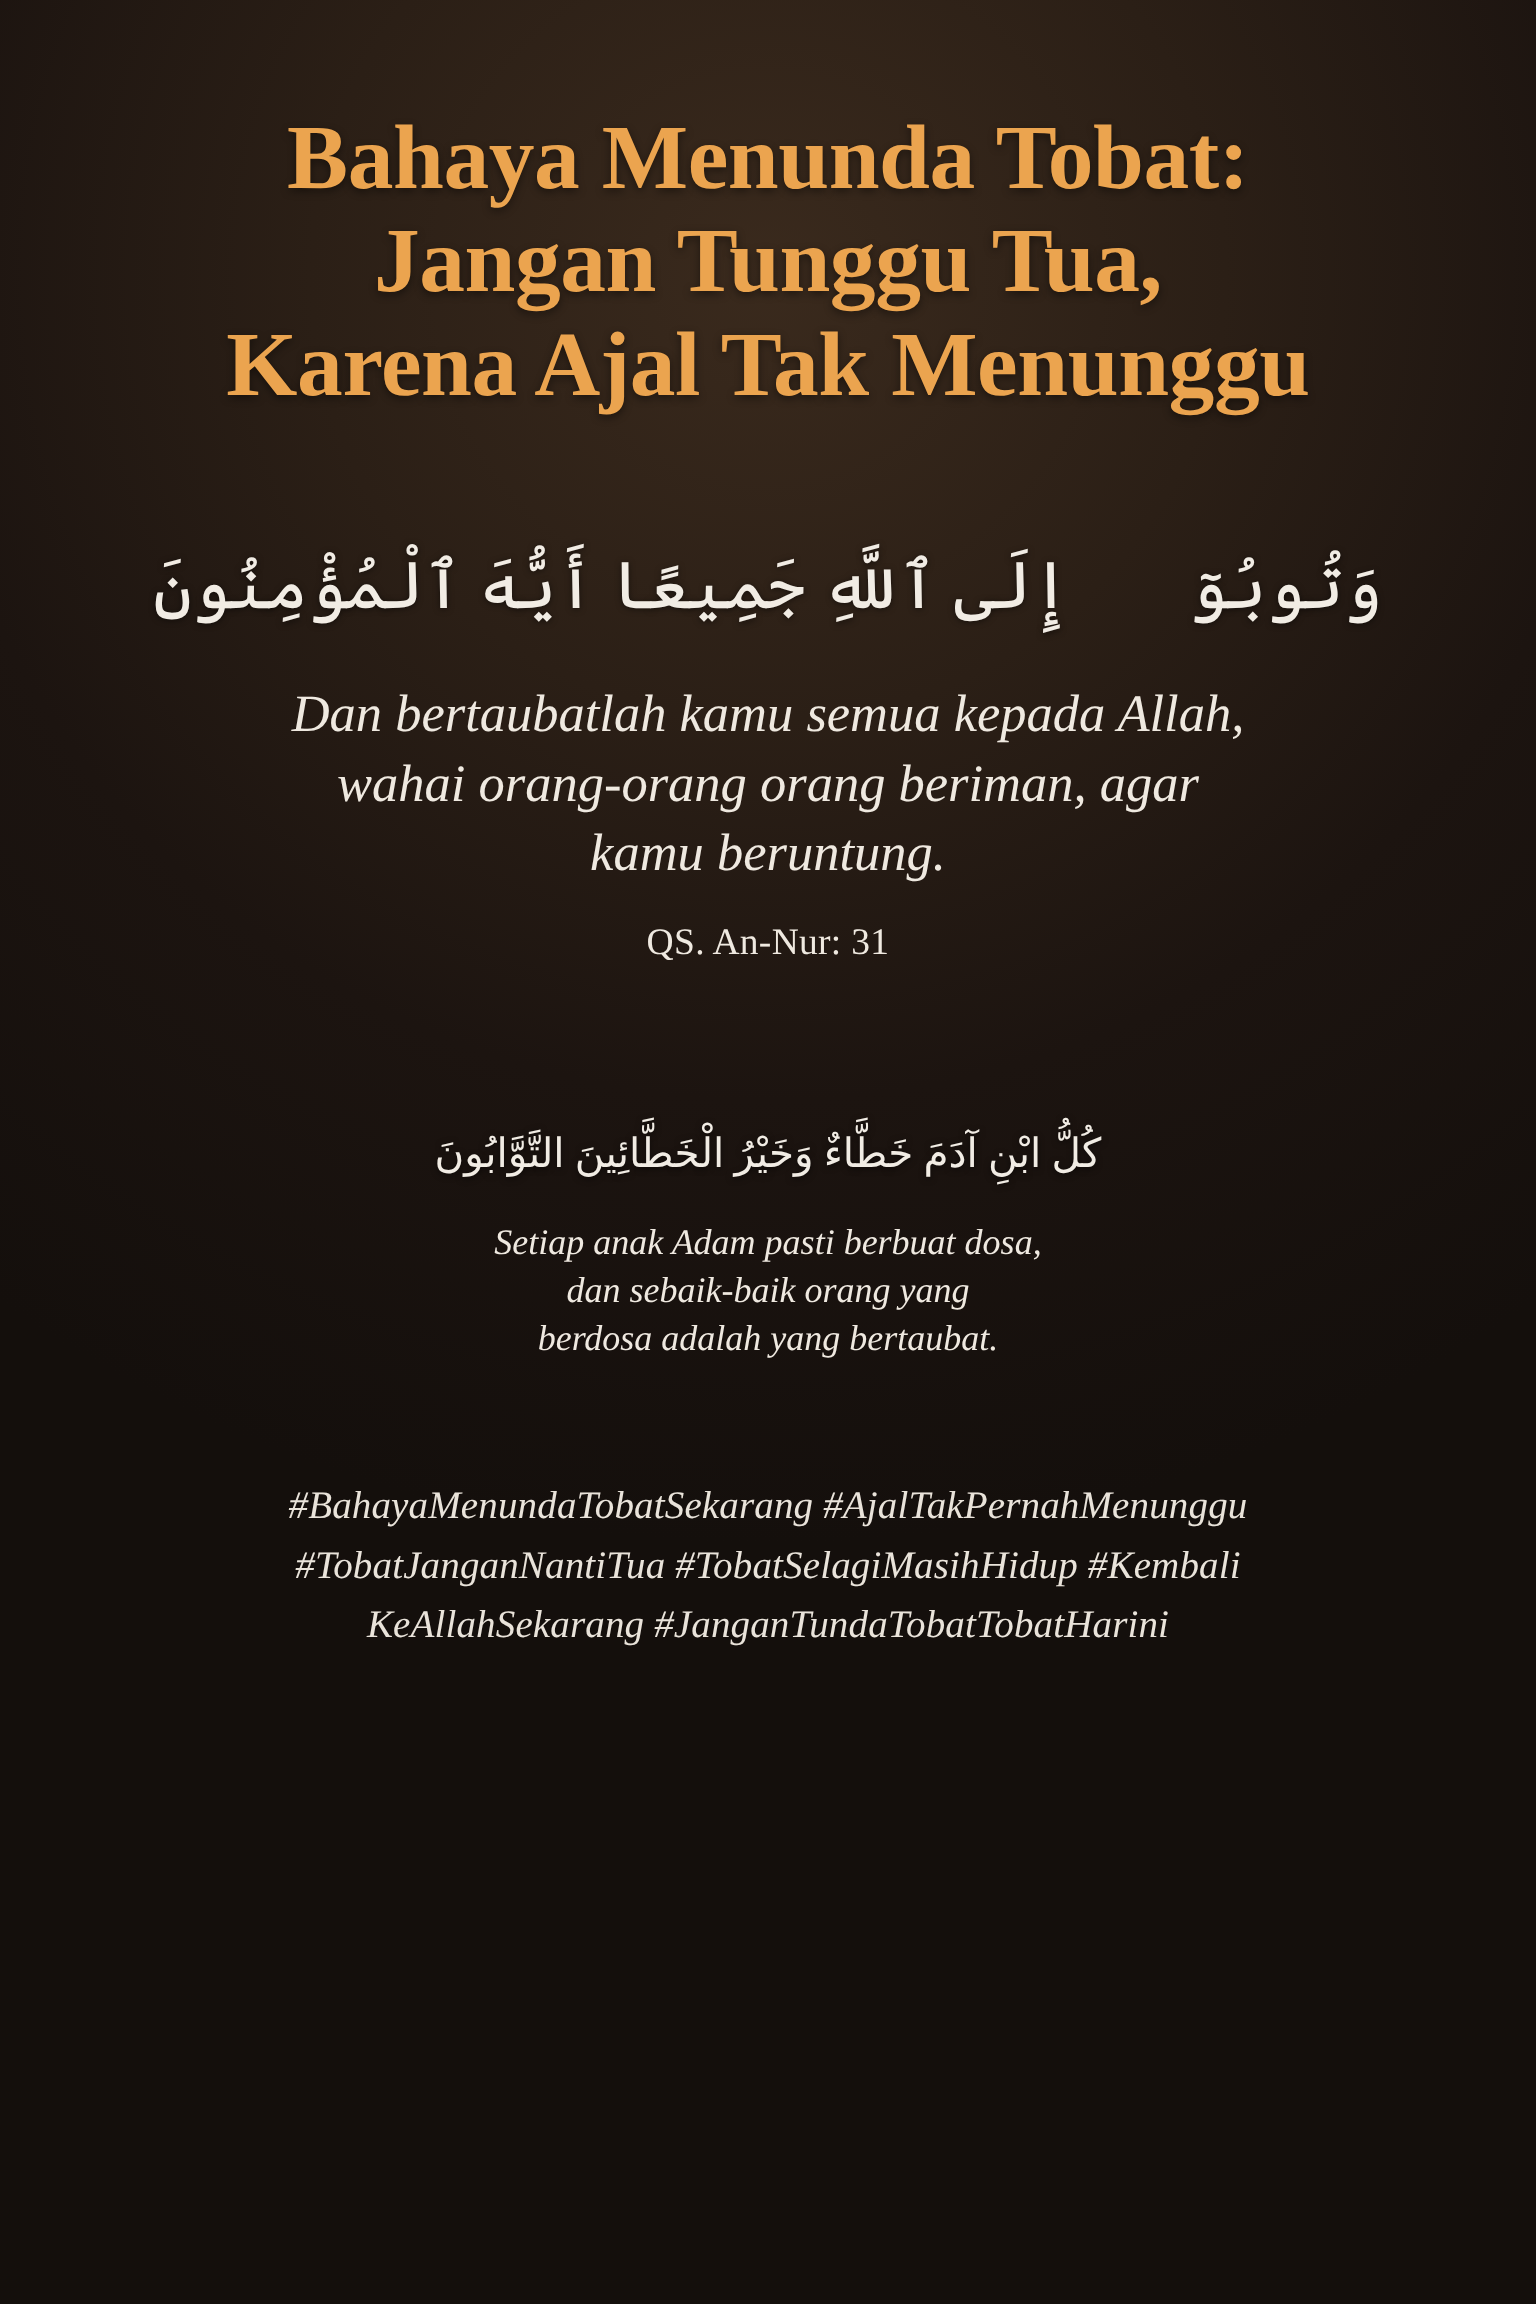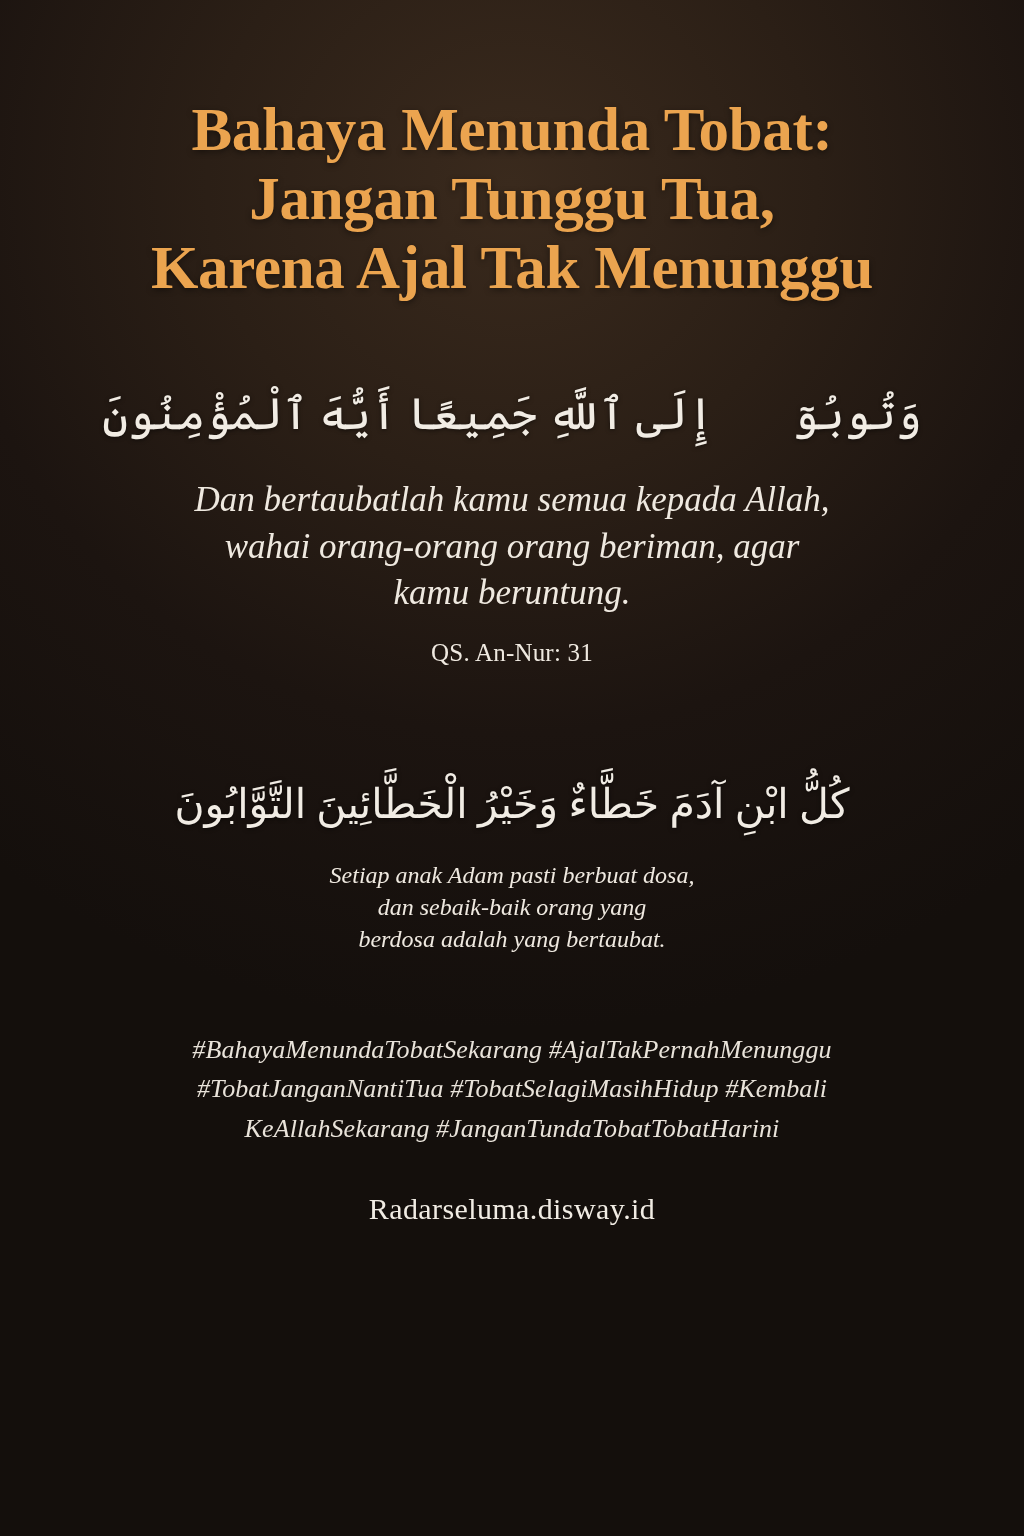--- a/index.html
+++ b/index.html
@@ -21,21 +21,21 @@
     background:
       radial-gradient(ellipse 85% 55% at 50% 12%, #3a2a1d 0%, #2b1f16 35%, #1c1410 65%, #140f0c 100%),
       #140f0c;
     display: flex;
     flex-direction: column;
     align-items: center;
     padding: 0 48px;
   }
 
   .title {
-    margin-top: 96px;
+    margin-top: 72px;
     text-align: center;
     color: #eba44f;
     font-weight: bold;
     font-size: 61px;
     line-height: 1.13;
     letter-spacing: -0.3px;
     text-shadow: 0 2px 6px rgba(0,0,0,0.45);
     width: 100%;
   }
   .title .line {
@@ -48,21 +48,21 @@
     text-align: center;
     direction: rtl;
     font-size: 44px;
     line-height: 1.55;
     width: 100%;
     text-shadow: 0 1px 4px rgba(0,0,0,0.5);
   }
   .arabic .aline { display: block; }
 
   .quran-block { margin-top: 78px; }
-  .hadith-arabic { margin-top: 20px; font-size: 41px; }
+  .hadith-arabic { margin-top: 20px; font-size: 27px; }
 
   .translation {
     color: #efe9e0;
     text-align: center;
     font-size: 35px;
     line-height: 1.33;
     margin-top: 28px;
     width: 100%;
     font-style: italic;
   }
@@ -133,15 +133,14 @@
       <span class="tline">berdosa adalah yang bertaubat.</span>
     </div>
   </div>
 
   <div class="hashtags">
     <span class="hline">#BahayaMenundaTobatSekarang   #AjalTakPernahMenunggu</span>
     <span class="hline">#TobatJanganNantiTua   #TobatSelagiMasihHidup   #Kembali</span>
     <span class="hline">KeAllahSekarang   #JanganTundaTobatTobatHarini</span>
   </div>
 
-  <div class="site">Radarseluma.disway.id</div>
 
 </div>
 
 </body></html>

